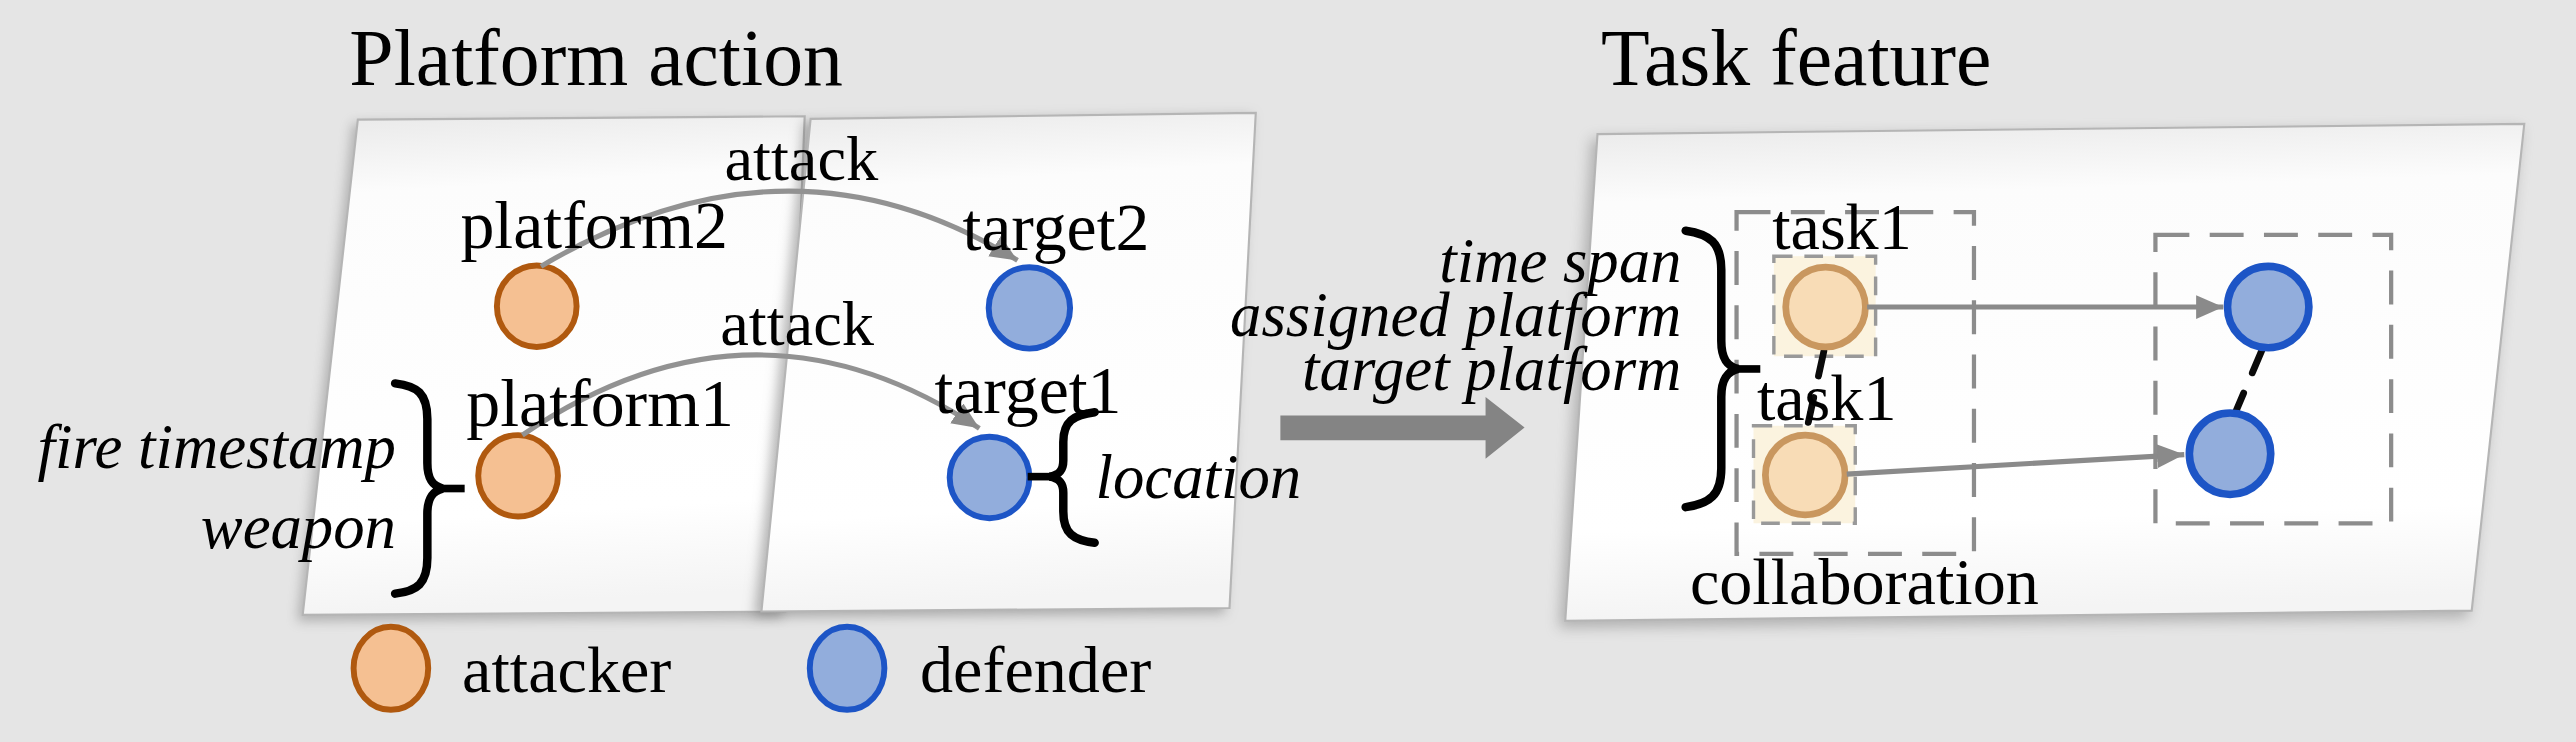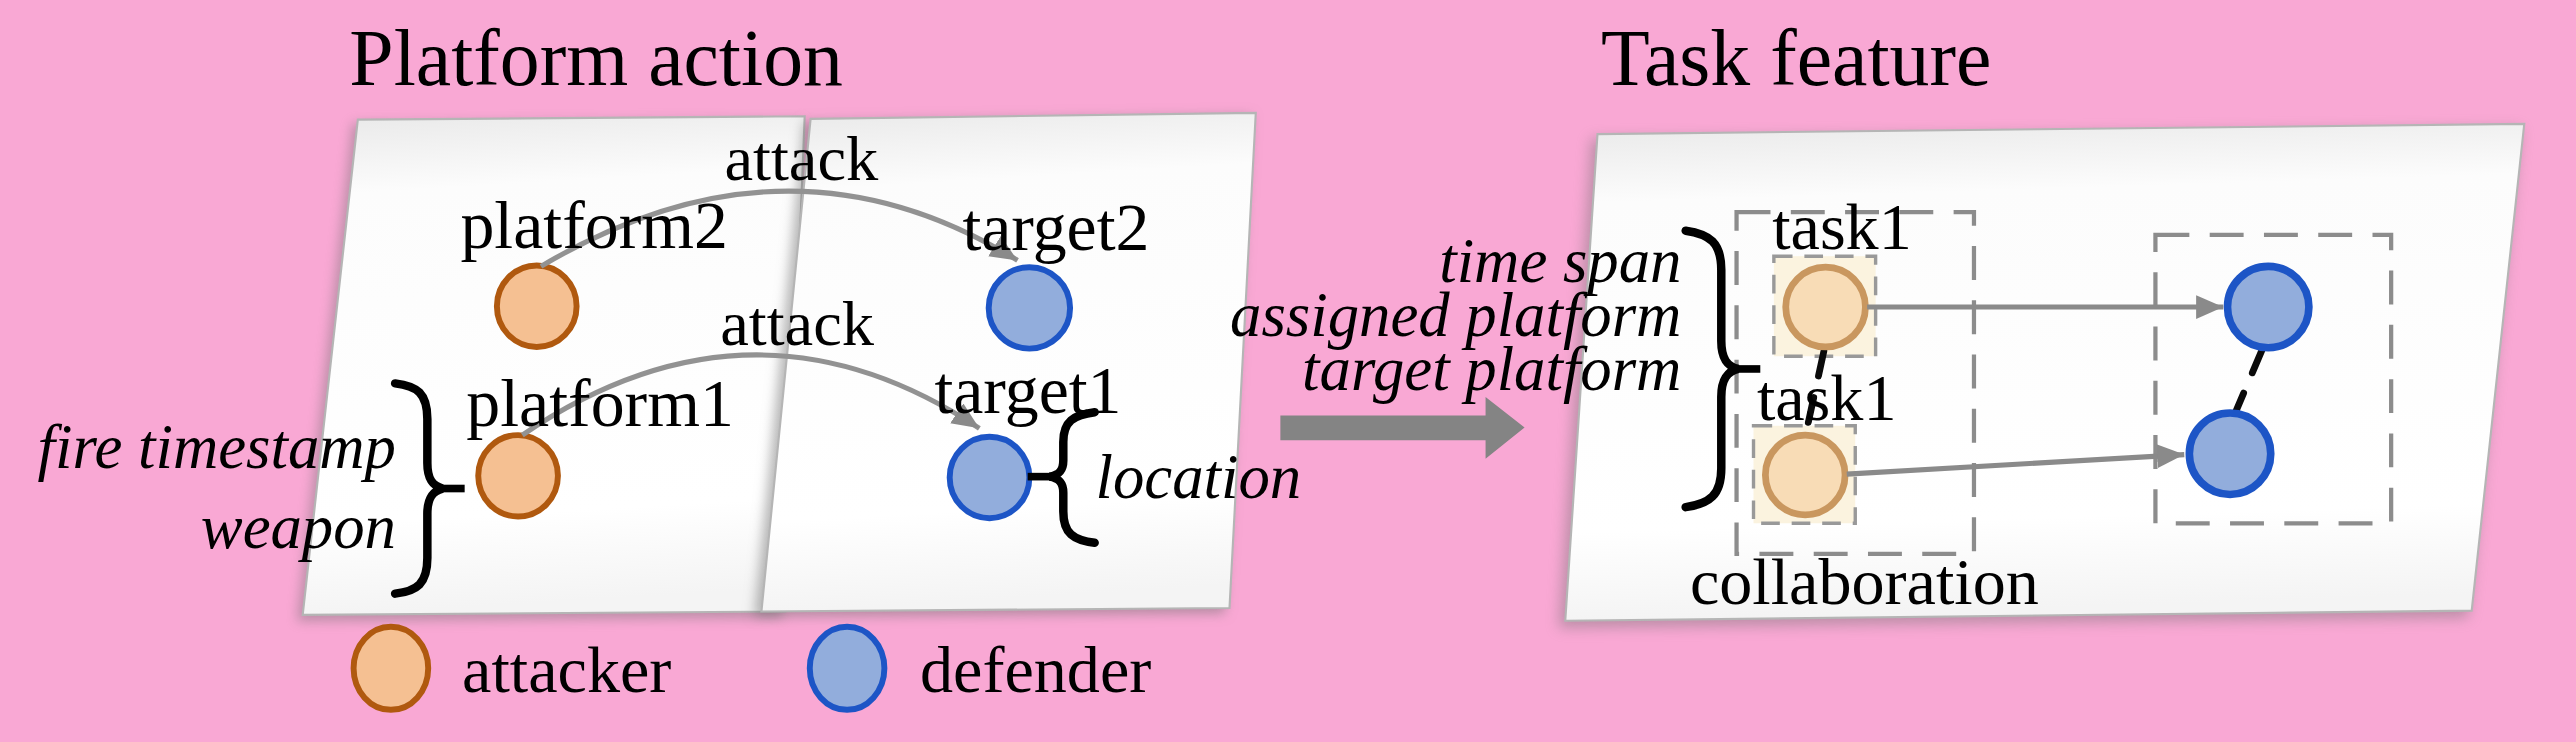--- a/index.html
+++ b/index.html
@@ -1,16 +1,16 @@
 <!DOCTYPE html>
 <html style="font-size:13.6px"><head>
 <meta charset="utf-8">
 <style>
   html,body{margin:0;padding:0;background:#ffffff;}
-  .stage{position:relative;width:2576px;height:743px;background:#f9a8d4;overflow:hidden;
+  .stage{position:relative;width:2576px;height:743px;background:#e5e5e5;overflow:hidden;
          font-family:"Liberation Serif","DejaVu Serif",serif;}
   svg{display:block;}
   .panel{stroke-width:2.5;}
   .panelA{filter:drop-shadow(-5px 6px 7px rgba(110,110,110,0.45));}
   .panelB{filter:drop-shadow(-7px 5px 7px rgba(110,110,110,0.50));}
   .panelC{filter:drop-shadow(-6px 7px 8px rgba(110,110,110,0.45));}
   text{fill:#000000;}
   .title{font-size:94px;}
   .nodelab{font-size:80px;}
   .edgelab{font-size:76px;}

